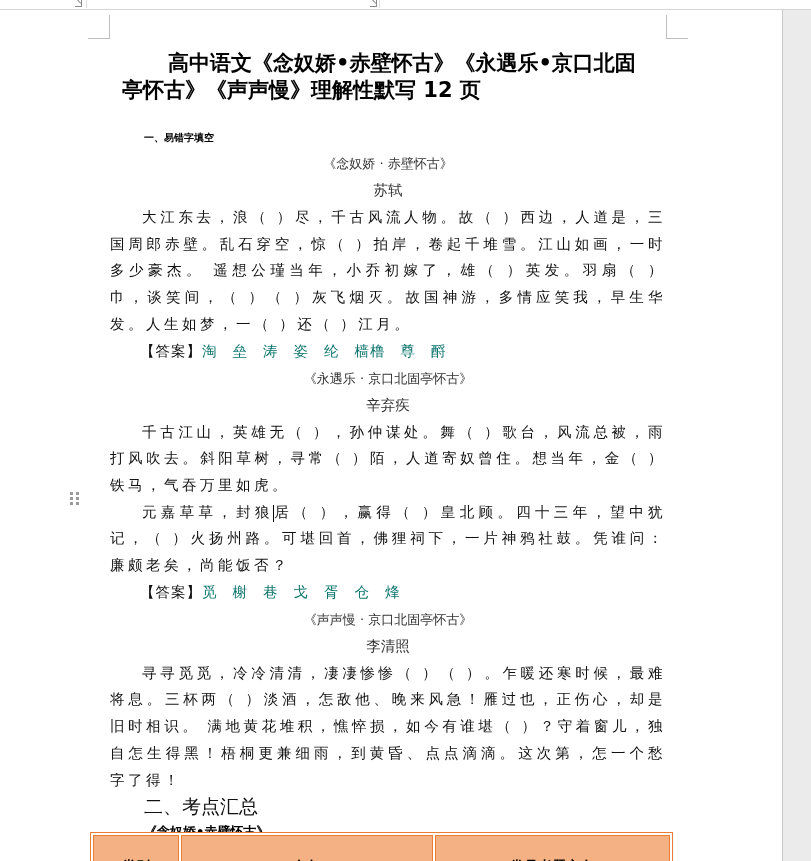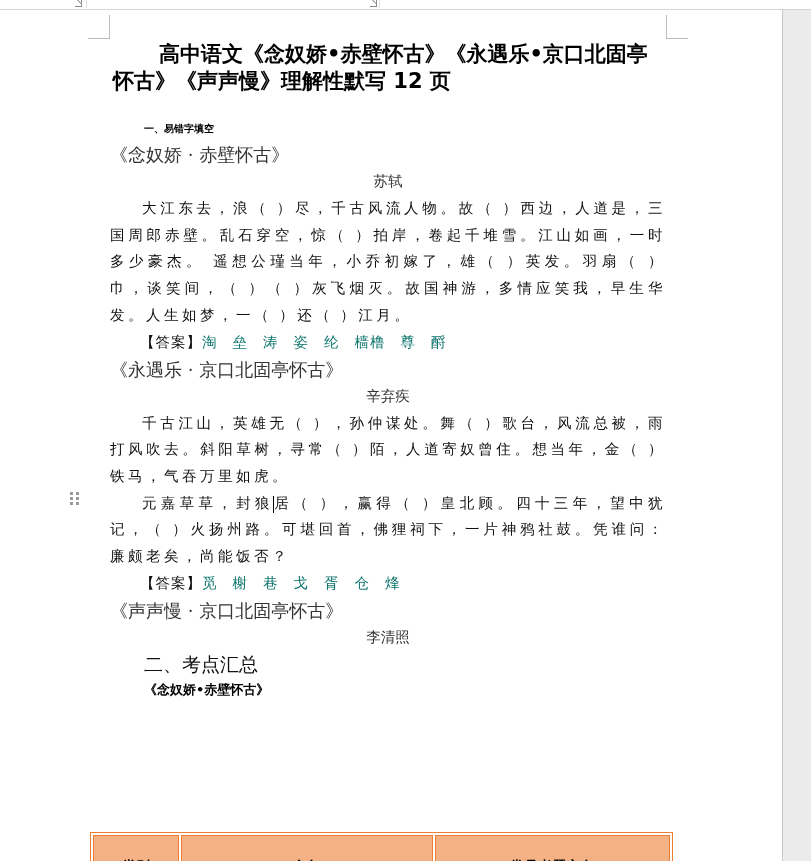--- a/index.html
+++ b/index.html
@@ -74,34 +74,35 @@
       position: absolute;
       left: 110px; top: 38px;
       width: 556px;
     }
     .doc-title {
       font-family: "DejaVu Sans", sans-serif;
       font-weight: bold;
       font-size: 21px;
       line-height: 27px;
       color: #000;
-      margin: 3px;
+      margin: 12px;
       text-indent: 46px;
       letter-spacing: 0px;
     }
     .section-heading {
       font-weight: bold;
       font-size: 10px;
       line-height: 20px;
       color: #000;
       margin: 24px 0 0 0;
       padding-left: 34px;
     }
     .poem-title {
-      font-size: 18px;
+      text-align: center;
+      font-size: 13px;
       line-height: 27px;
       color: #333;
       margin: 2px 0 0 0;
     }
     .poem-author {
       text-align: center;
       font-size: 14.5px;
       line-height: 27px;
       color: #333;
       margin: 0;
@@ -225,20 +226,21 @@
   <p class="poem-title" style="margin-top:0">《永遇乐 · 京口北固亭怀古》</p>
   <p class="poem-author">辛弃疾</p>
   <p class="poem-body">千古江山，英雄无（ ），孙仲谋处。舞（ ）歌台，风流总被，雨打风吹去。斜阳草树，寻常（ ）陌，人道寄奴曾住。想当年，金（ ）铁马，气吞万里如虎。</p>
   <p class="poem-body"><span>元嘉草草，封狼</span><span class="text-cursor"></span><span>居（ ），赢得（ ）皇北顾。四十三年，望中犹记，（ ）火扬州路。可堪回首，佛狸祠下，一片神鸦社鼓。凭谁问：廉颇老矣，尚能饭否？</span></p>
   <p class="answer-row">
     <span class="answer-label">【答案】</span><span class="answer-chars"><span class="answer-char">觅</span><span class="answer-char">榭</span><span class="answer-char">巷</span><span class="answer-char">戈</span><span class="answer-char">胥</span><span class="answer-char">仓</span><span class="answer-char">烽</span></span>
   </p>
 
   <p class="poem-title" style="margin-top:0">《声声慢 · 京口北固亭怀古》</p>
   <p class="poem-author">李清照</p>
+  <p class="poem-body">寻寻觅觅，冷冷清清，凄凄惨惨（ ）（ ）。乍暖还寒时候，最难将息。三杯两（ ）淡酒，怎敌他、晚来风急！雁过也，正伤心，却是旧时相识。 满地黄花堆积，憔悴损，如今有谁堪（ ）？守着窗儿，独自怎生得黑！梧桐更兼细雨，到黄昏、点点滴滴。这次第，怎一个愁字了得！</p>
 
   <p class="sub-heading">二、考点汇总</p>
   <p class="sub-poem-heading">《念奴娇•赤壁怀古》</p>
 </div>
 
 <table class="summary-table">
   <thead>
     <tr>
       <th style="width:84px">类别</th>
       <th style="width:250px">名句</th>

